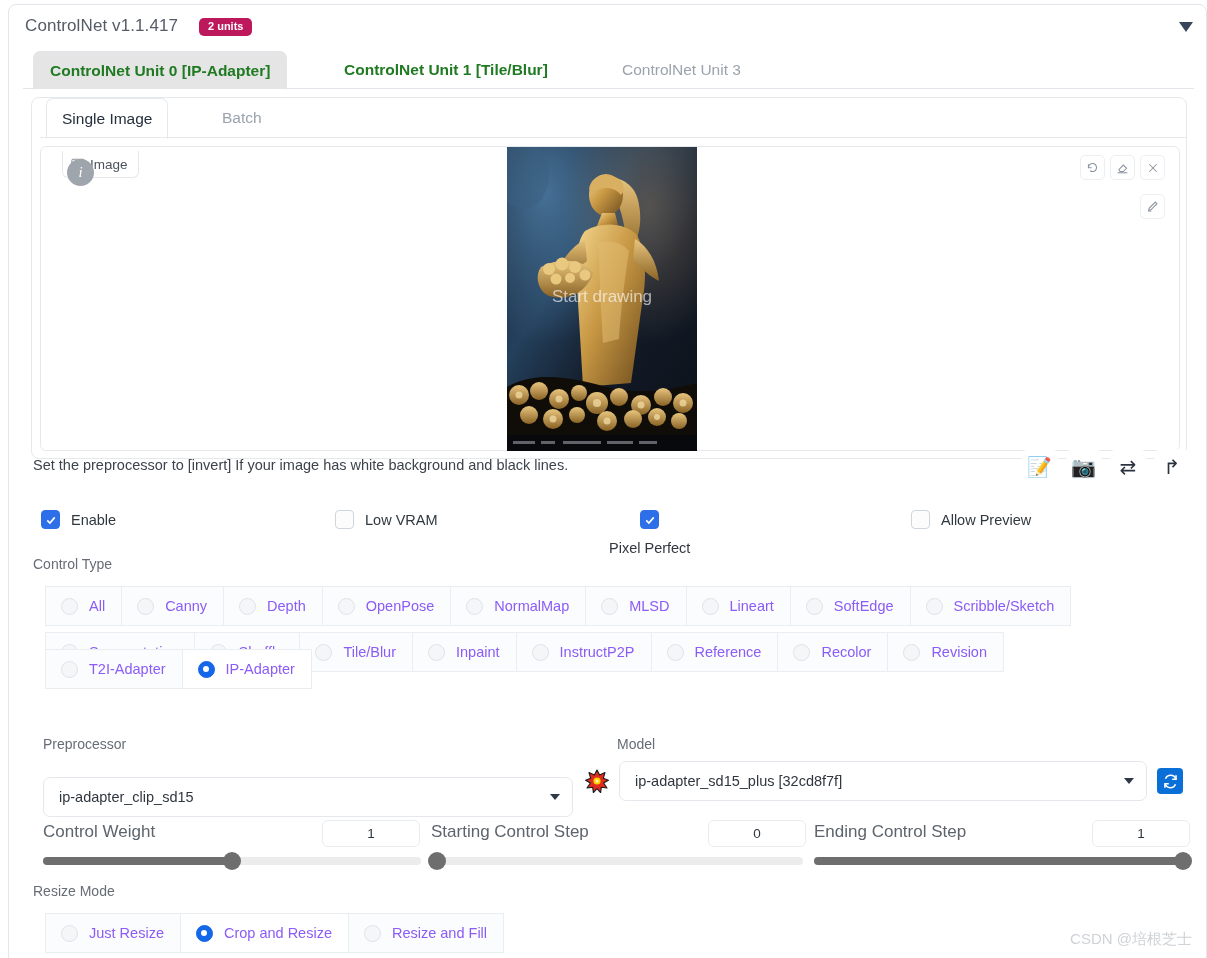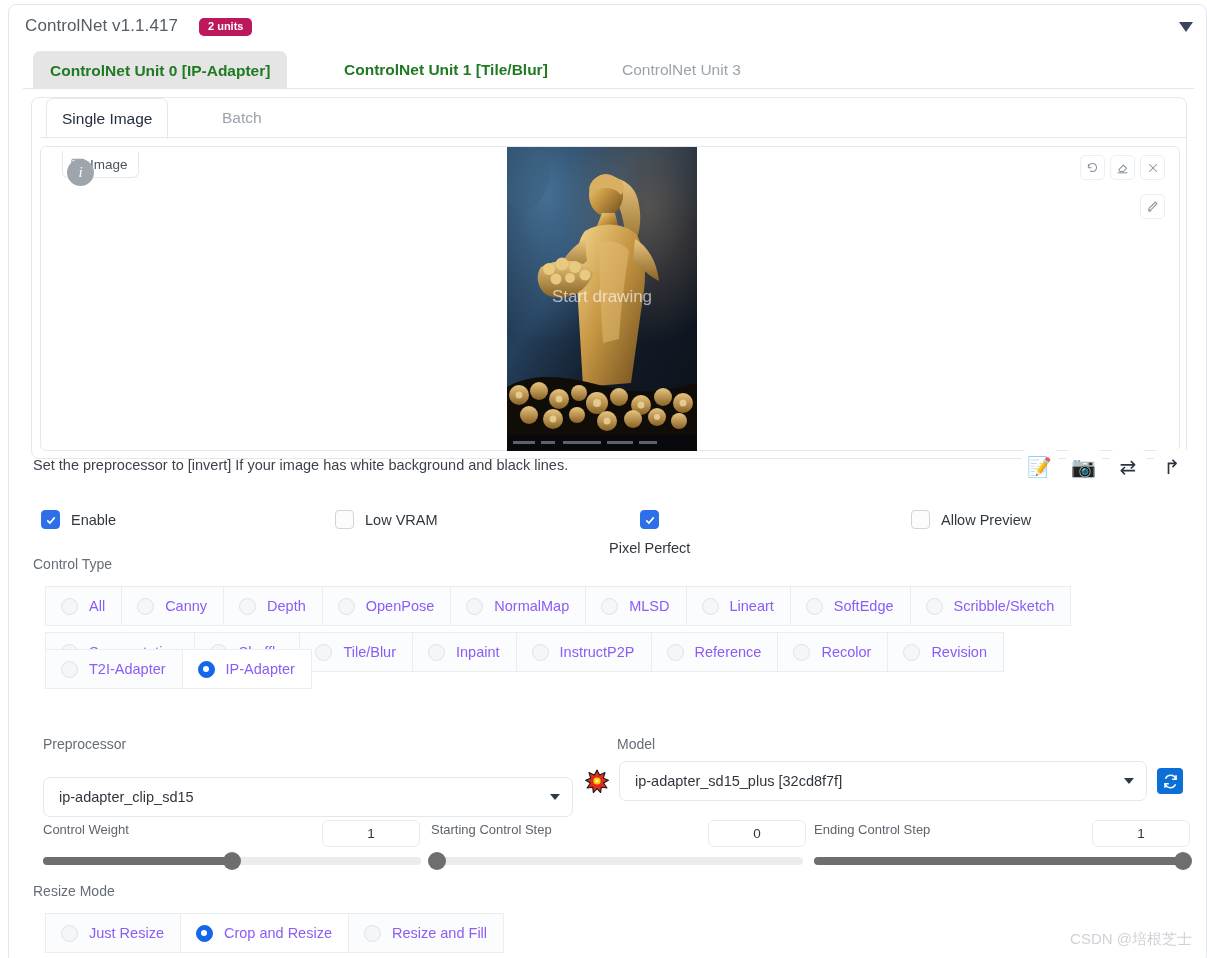--- a/index.html
+++ b/index.html
@@ -262,21 +262,21 @@
   .refresh-btn {
     position: absolute; left: 1148px; top: 763px;
     width: 26px; height: 26px;
     border-radius: 4px;
     background: #0a6fd6;
     display: flex; align-items: center; justify-content: center;
     cursor: pointer;
   }
 
   
-  .sl-label { position: absolute; font-size: 13px; color: #5d646c; }
+  .sl-label { position: absolute; font-size: 17px; color: #5d646c; }
   .num-box {
     position: absolute; height: 27px; width: 98px;
     border: 1px solid #e9ecef; border-radius: 6px;
     background: #fff;
     display: flex; align-items: center; justify-content: center;
     font-size: 13.5px; color: #2f363e;
     cursor: text;
   }
   .track {
     position: absolute; height: 8px; border-radius: 4px;

